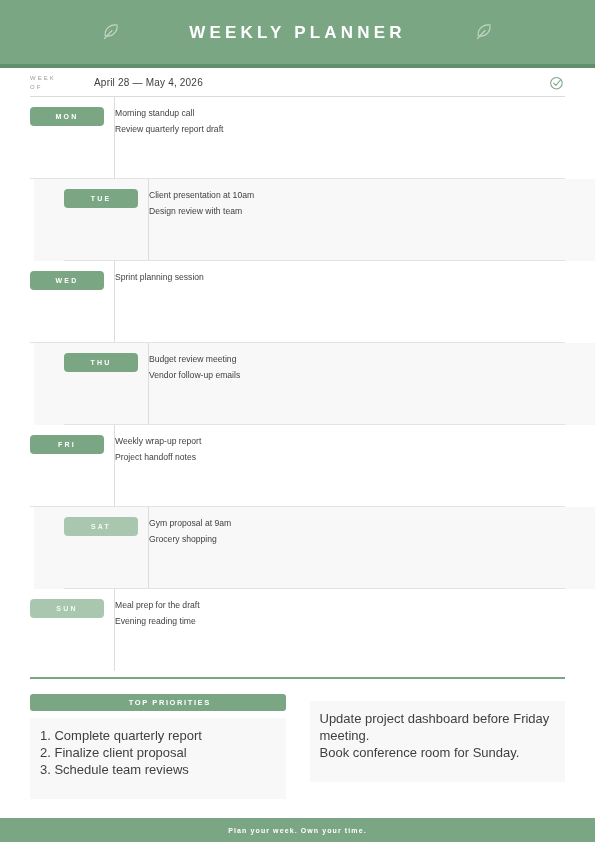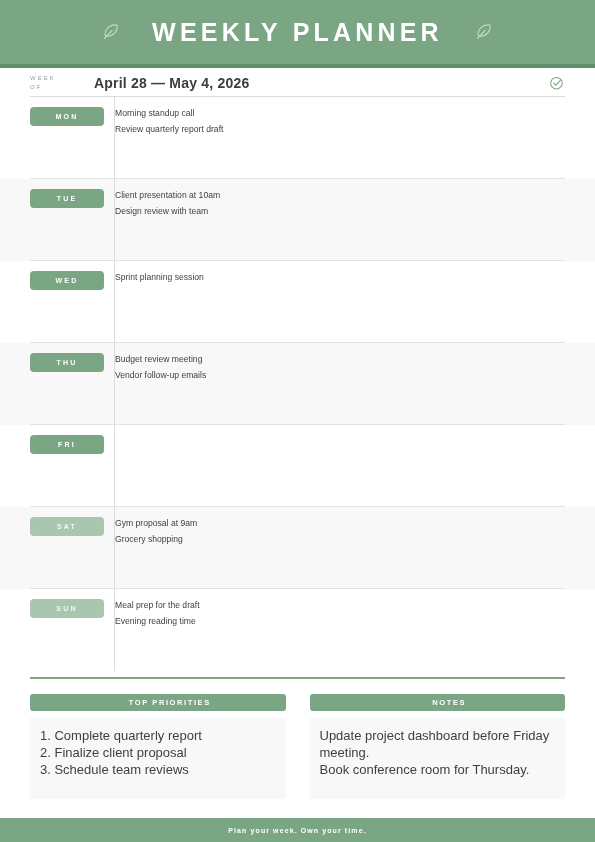--- a/index.html
+++ b/index.html
@@ -25,21 +25,21 @@
     align-items: center;
     justify-content: center;
     overflow: hidden;
   }
   .header-underline {
     height: 4px;
     background: #5f8f6b;
   }
   .header-title {
     color: #ffffff;
-    font-size: 25px;
+    font-size: 17px;
     font-weight: bold;
     letter-spacing: 4.2px;
     line-height: 1;
     margin: 0;
     white-space: nowrap;
   }
   .leaf {
     position: absolute;
     top: 19px;
     width: 26px;
@@ -61,22 +61,22 @@
   .weekof-label {
     width: 54px;
     font-size: 6px;
     letter-spacing: 2px;
     line-height: 9px;
     color: #9b9b9b;
     text-transform: uppercase;
     flex: 0 0 auto;
   }
   .weekof-value {
-    font-size: 14px;
-    font-weight: bold;
+    font-size: 10px;
+    font-weight: normal;
     color: #3d3d3d;
     letter-spacing: .2px;
     flex: 1 1 auto;
     padding-left: 10px;
   }
   .check-circle { width: 16px; height: 16px; flex: 0 0 auto; }
   .weekof-divider {
     position: absolute;
     left: 30px;
     right: 30px;
@@ -85,21 +85,21 @@
     background: #dcdcdc;
   }
 
   
   .days { position: relative; }
   .day-row {
     position: relative;
     height: 82px;
     box-sizing: border-box;
   }
-  .day-row.alt { background: #f7f8f7; }
+  .day-row.alt { background: #f7f8f7; margin-left: 34px; }
   .day-row .row-line {
     position: absolute;
     left: 30px;
     right: 30px;
     bottom: 0;
     height: 1px;
     background: #e2e4e2;
   }
   .day-row .col-line {
     position: absolute;
@@ -280,20 +280,24 @@
     <div class="day-tasks">
       <div class="task">Budget review meeting</div>
       <div class="task">Vendor follow-up emails</div>
     </div>
     <div class="row-line"></div>
   </div>
 
   <div class="day-row">
     <div class="col-line"></div>
     <div class="day-badge">FRI</div>
+    <div class="day-tasks">
+      <div class="task">Weekly wrap-up report</div>
+      <div class="task">Project handoff notes</div>
+    </div>
     <div class="row-line"></div>
   </div>
 
   <div class="day-row alt">
     <div class="col-line"></div>
     <div class="day-badge weekend">SAT</div>
     <div class="day-tasks">
       <div class="task">Gym proposal at 9am</div>
       <div class="task">Grocery shopping</div>
     </div>
@@ -318,24 +322,23 @@
   <div class="card">
     <div class="card-header">TOP PRIORITIES</div>
     <div class="card-body">
       <div class="card-line">1. Complete quarterly report</div>
       <div class="card-line">2. Finalize client proposal</div>
       <div class="card-line">3. Schedule team reviews</div>
     </div>
   </div>
 
   <div class="card">
-    <div class="card-header">NOTES</div>
     <div class="card-body">
       <div class="card-line">Update project dashboard before Friday meeting.</div>
-      <div class="card-line">Book conference room for Thursday.</div>
+      <div class="card-line">Book conference room for Sunday.</div>
     </div>
   </div>
 
 </div>
 
 <div class="footer">
   <span class="footer-text">Plan your week. Own your time.</span>
 </div>
 
 </body></html>

